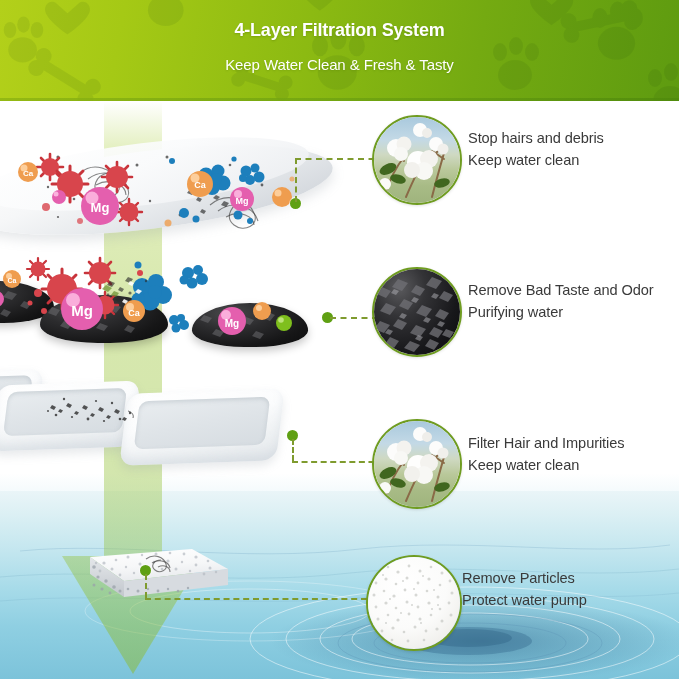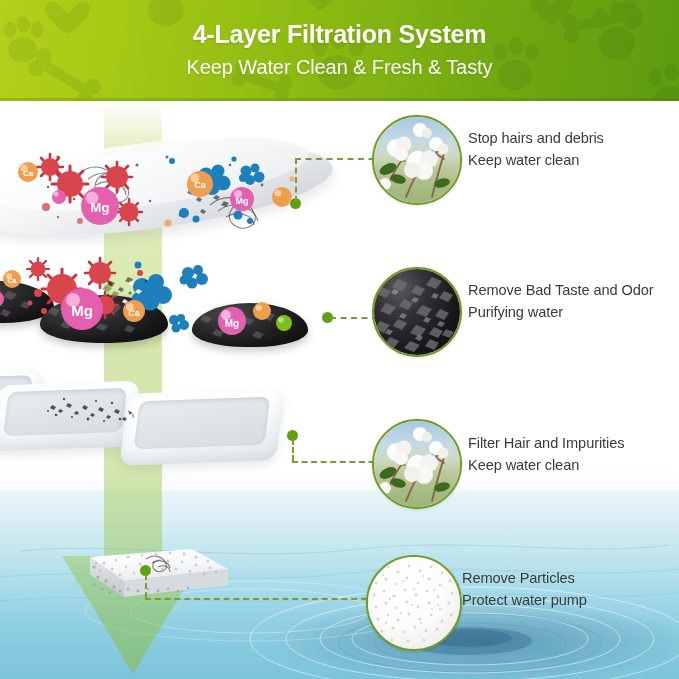--- a/index.html
+++ b/index.html
@@ -19,26 +19,26 @@
     overflow:hidden;
   }
   .header:after{
     content:"";position:absolute;left:0;bottom:0;width:100%;height:3px;
     background:linear-gradient(90deg,#8fb512 0%,#6fa311 50%,#4f8a0c 100%);
     opacity:.85;
   }
   .hdr-pattern{position:absolute;inset:0;opacity:.085;}
   .hdr-title{
     position:absolute;left:0;top:20px;width:679px;text-align:center;
-    font-size:25px;font-weight:bold;color:#ffffff;letter-spacing:-.2px;
+    font-size:18px;font-weight:bold;color:#ffffff;letter-spacing:-.2px;
     text-shadow:0 1px 2px rgba(60,90,0,.28);
   }
   .hdr-sub{
     position:absolute;left:0;top:56px;width:679px;text-align:center;
-    font-size:20px;font-weight:400;color:#ffffff;letter-spacing:-.1px;
+    font-size:15px;font-weight:400;color:#ffffff;letter-spacing:-.1px;
     text-shadow:0 1px 2px rgba(60,90,0,.22);
   }
 
   
   .stage{position:absolute;left:0;top:101px;width:679px;height:578px;overflow:hidden;background:#fff;}
 
   
   .water{
     position:absolute;left:0;top:390px;width:679px;height:188px;
     background:

